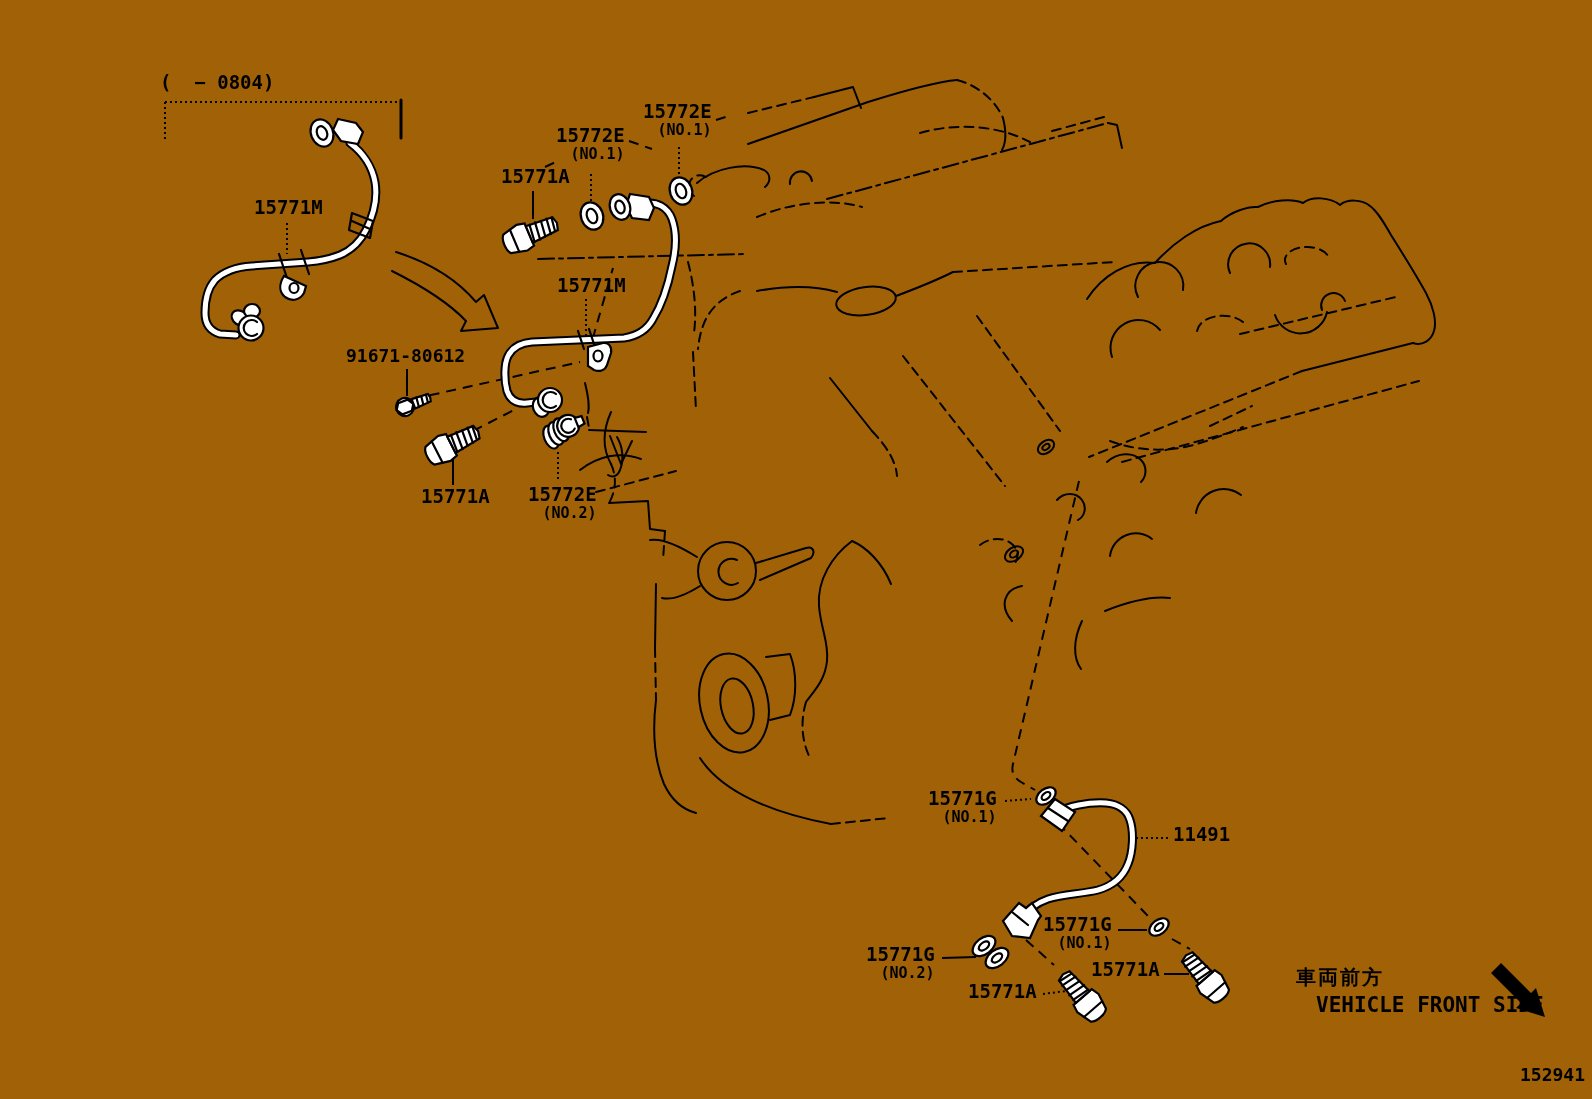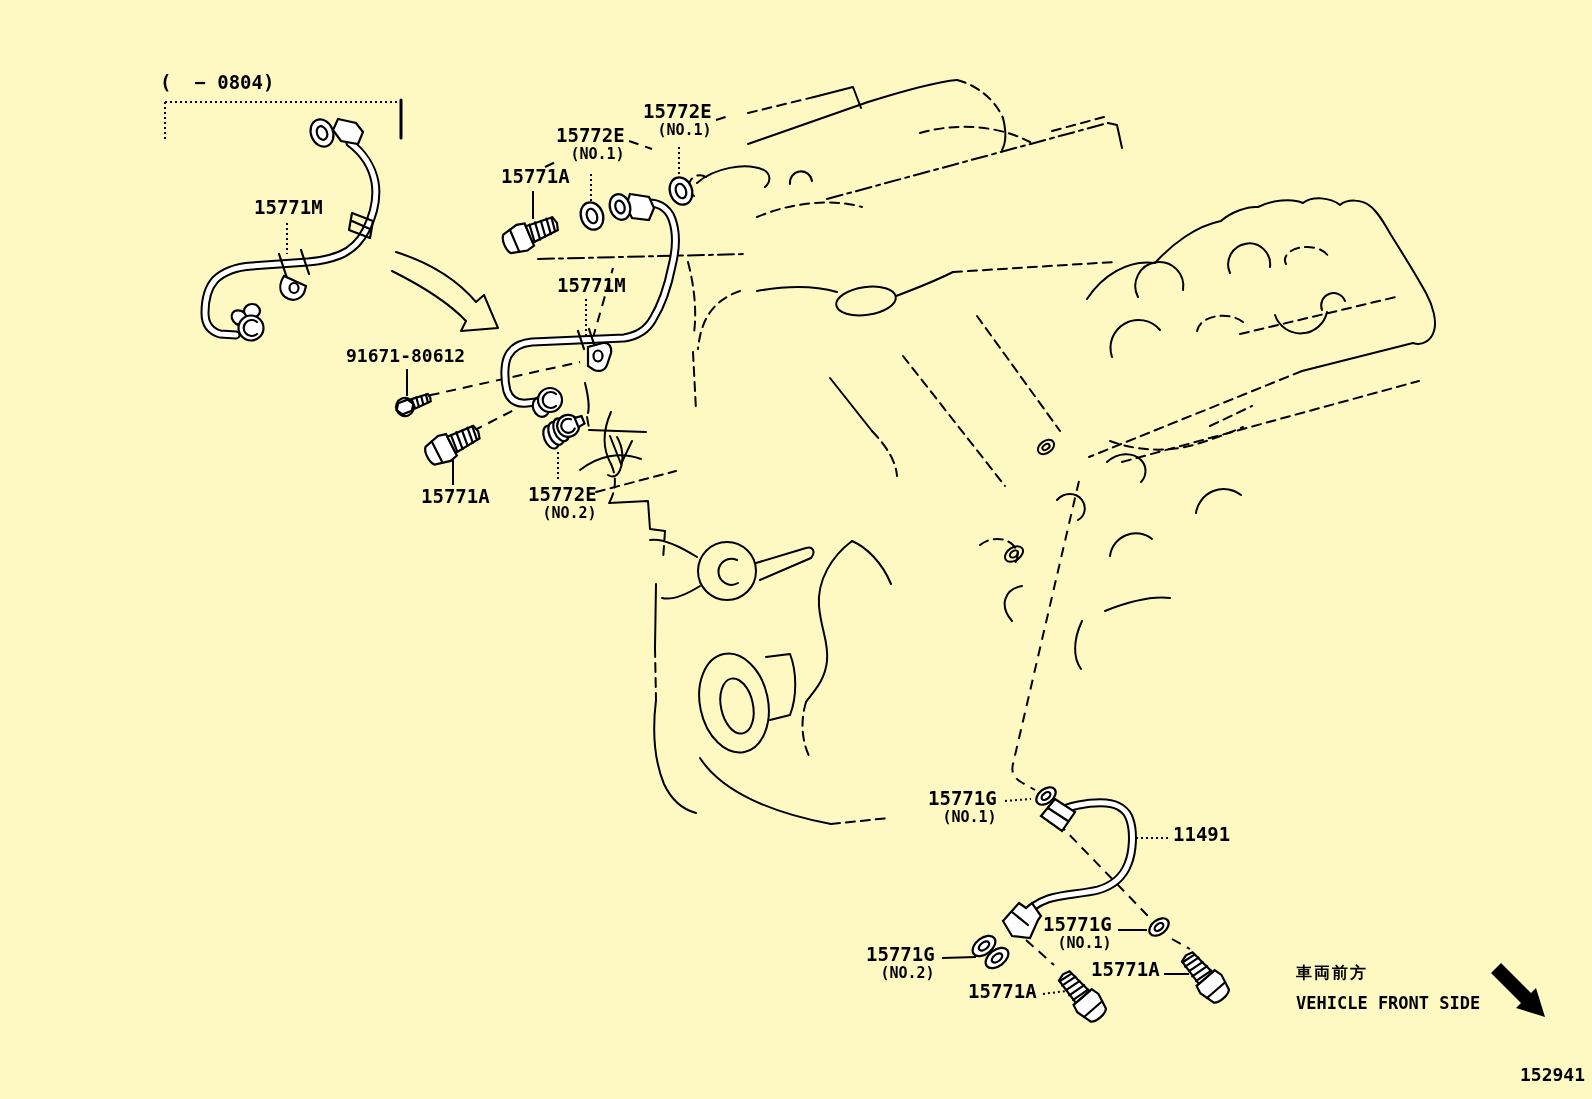--- a/index.html
+++ b/index.html
@@ -1,23 +1,23 @@
 <!DOCTYPE html>
 <html><head>
 <meta charset="utf-8">
 <style>
   html,body{margin:0;padding:0;background:#fff;}
-  .stage{position:relative;width:1592px;height:1099px;background:#fef9c3;overflow:hidden;
+  .stage{position:relative;width:1592px;height:1099px;background:#a16207;overflow:hidden;
          font-family:"DejaVu Sans Mono","Liberation Mono",monospace;}
   svg{position:absolute;left:0;top:0;}
   .lbl{position:absolute;font-weight:bold;font-size:19px;line-height:1.1;color:#000;white-space:pre;}
   .lbl .sub{display:block;font-size:15px;margin-left:7px;text-align:right;}
   .lbl.small{font-size:18px;text-align:right;}
-  .lbl.jp{font-family:Liberation Mono, monospace;font-size:16px;letter-spacing:2px;}
-  .lbl.en{font-size:17px;letter-spacing:0;}
+  .lbl.jp{font-family:Liberation Sans, sans-serif;font-size:20px;letter-spacing:2px;}
+  .lbl.en{font-size:21px;letter-spacing:0;margin-left:20px;}
   .lbl.fig{font-size:18px;}
   
   .e{fill:none;stroke:#000;stroke-width:2;stroke-linecap:round;stroke-linejoin:round;}
   .ed{stroke-dasharray:9 6;}
   .edd{stroke-dasharray:16 5 4 5;}
   .dotl{fill:none;stroke:#000;stroke-width:2;stroke-dasharray:2 3;}
   .idash{fill:none;stroke:#000;stroke-width:2;stroke-dasharray:10 7;}
   .tube-o{fill:none;stroke:#000;stroke-width:9;stroke-linecap:round;stroke-linejoin:round;}
   .tube-i{fill:none;stroke:#fff;stroke-width:5;stroke-linecap:round;stroke-linejoin:round;}
   .p{fill:none;stroke:#000;stroke-width:2.2;stroke-linecap:round;stroke-linejoin:round;}

